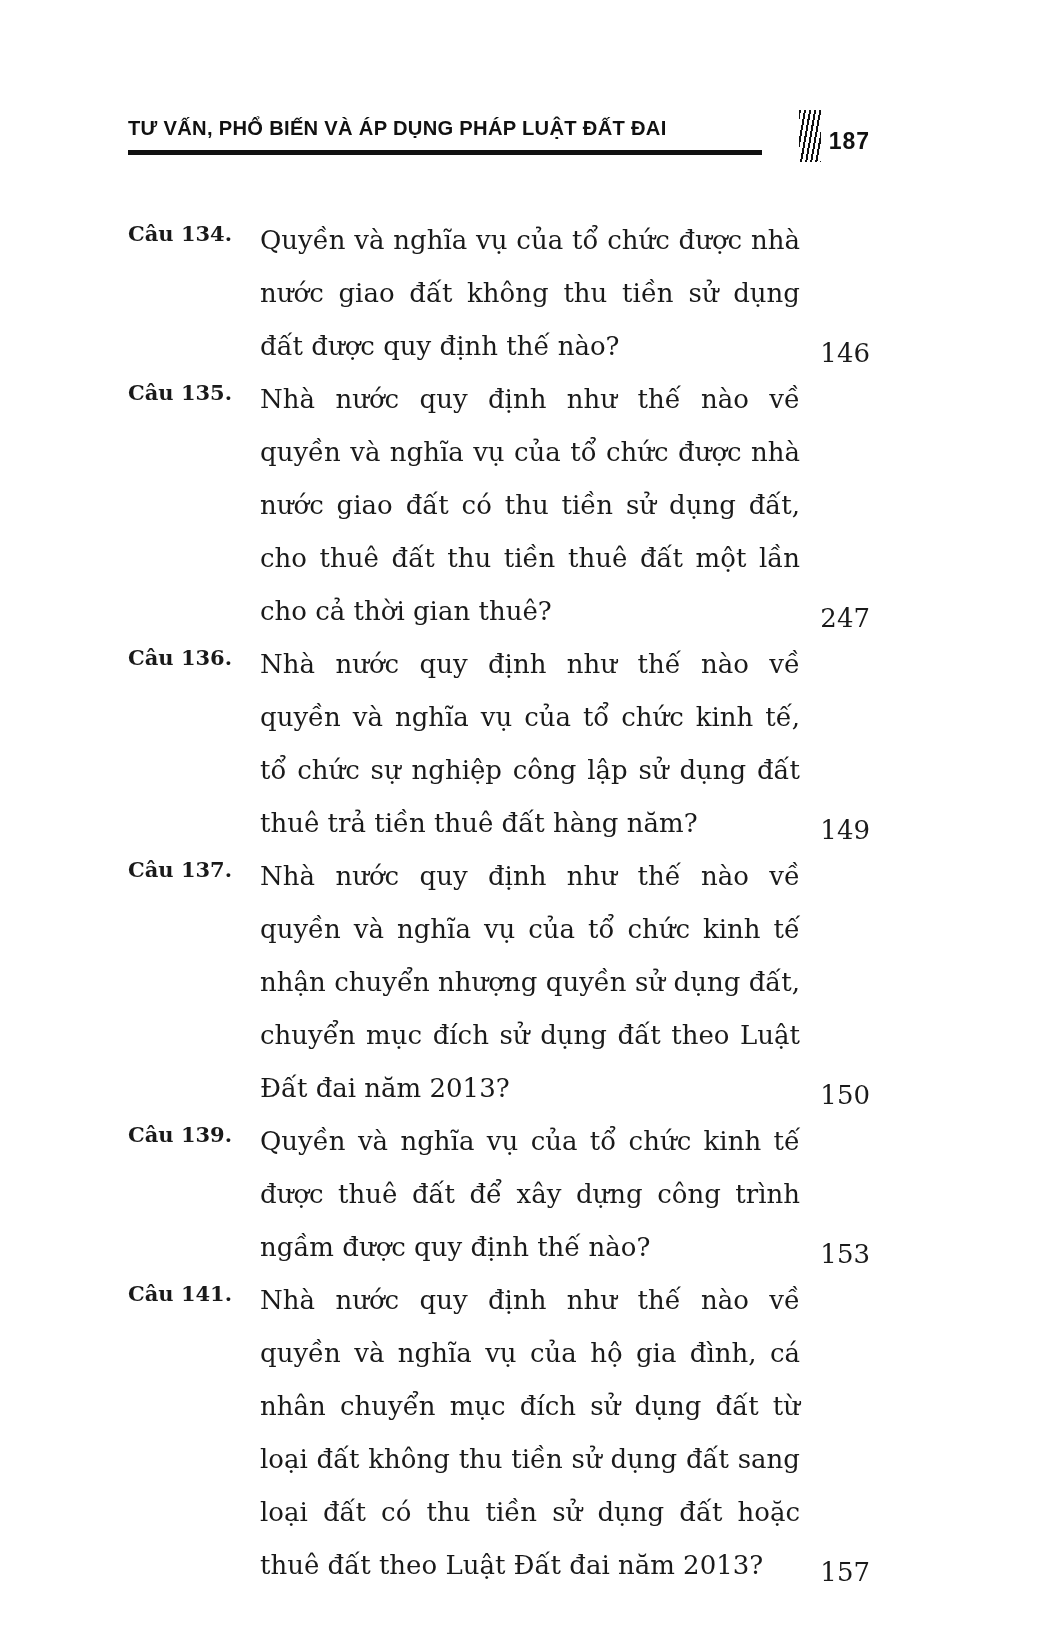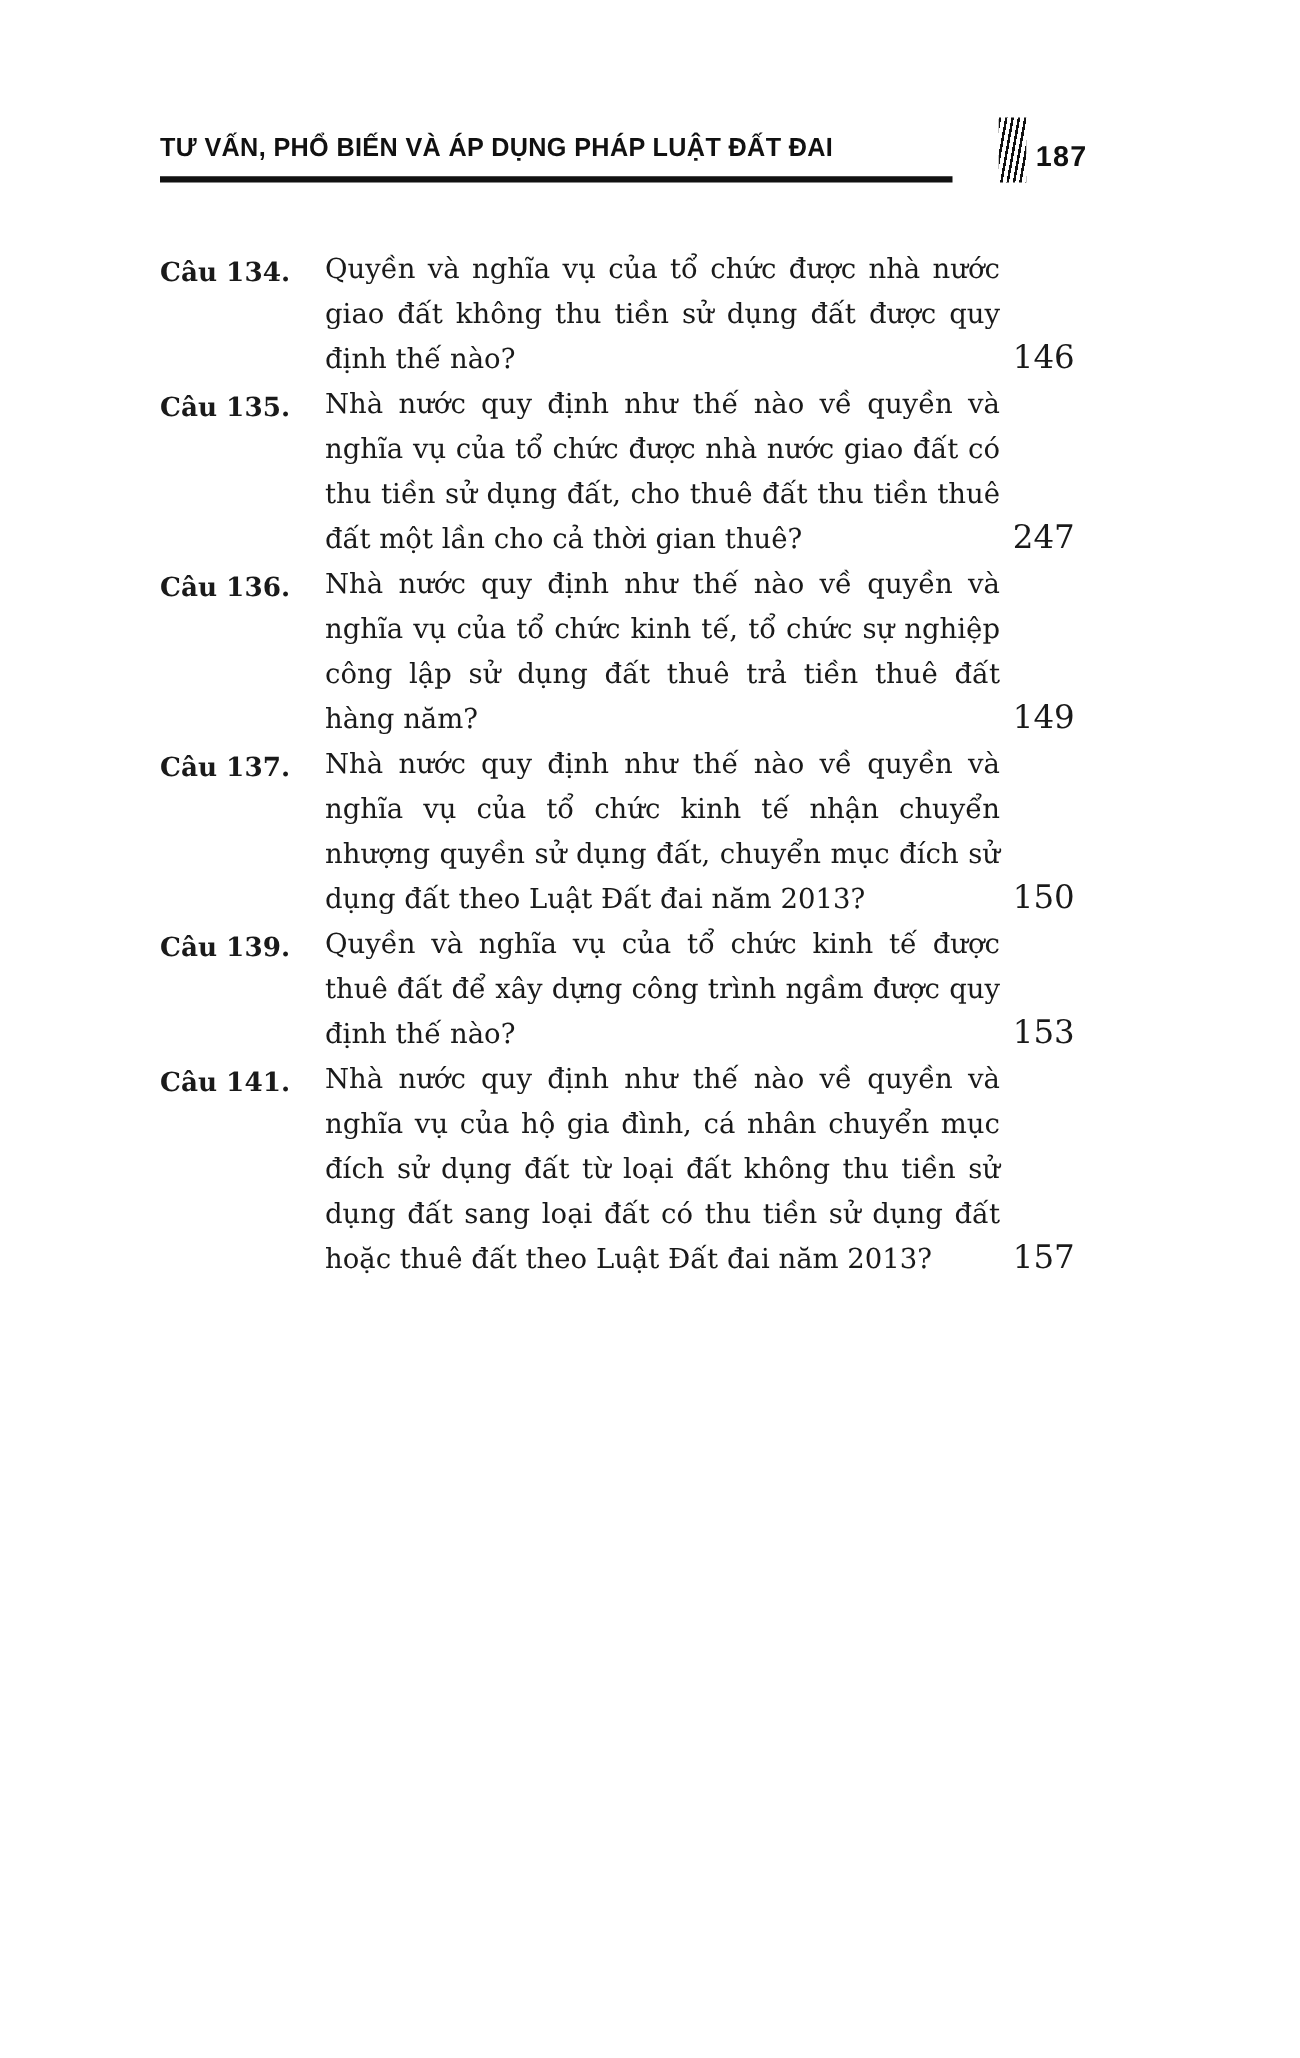--- a/index.html
+++ b/index.html
@@ -17,22 +17,23 @@
   }
   .page {
     box-sizing: border-box;
     width: 1040px;
     height: 1646px;
     padding: 100px 170px 0 128px;
   }
   
   .header {
     display: flex;
-    align-items: flex-end;
+    align-items: flex-start;
     margin-bottom: 52px;
+    margin-top: 16px;
   }
   .header-left {
     width: 634px;
     border-bottom: 5px solid #111;
     padding-bottom: 10px;
   }
   .header-title {
     font-family: "Liberation Sans", sans-serif;
     font-weight: 700;
     font-size: 21px;
@@ -75,30 +76,30 @@
     grid-template-columns: 132px 1fr 70px;
     align-items: start;
   }
   .entry-label {
     font-weight: 700;
     font-size: 21px;
     line-height: 39px;
     white-space: nowrap;
   }
   .entry-text {
-    font-size: 22px;
-    line-height: 36px;
+    font-size: 26px;
+    line-height: 53px;
     text-align: justify;
     text-justify: inter-word;
   }
   .entry-page {
     align-self: end;
     font-size: 26px;
     line-height: 39px;
-    text-align: center;
+    text-align: right;
   }
 </style>
 </head>
 <body>
 
 <div class="page">
 
   <div class="header">
     <div class="header-left">
       <div class="header-title">TƯ VẤN, PHỔ BIẾN VÀ ÁP DỤNG PHÁP LUẬT ĐẤT ĐAI</div>

